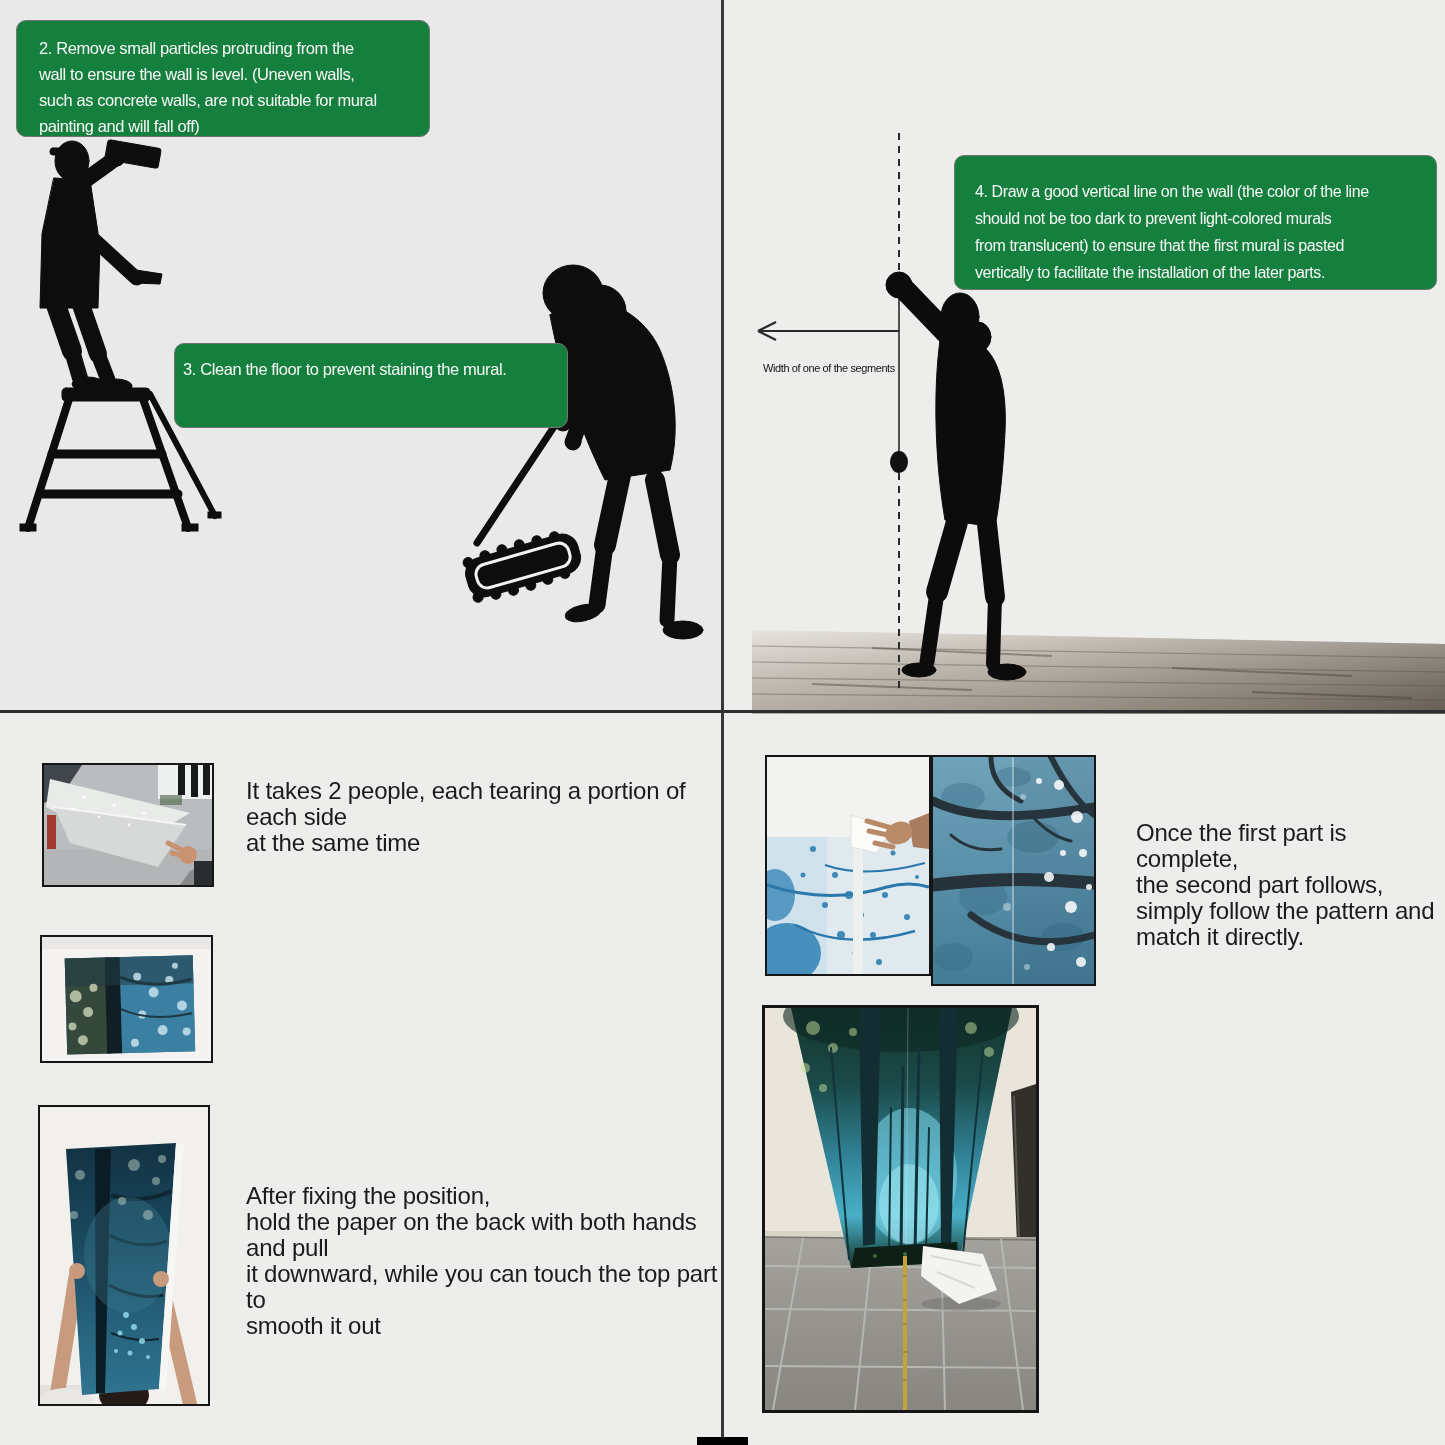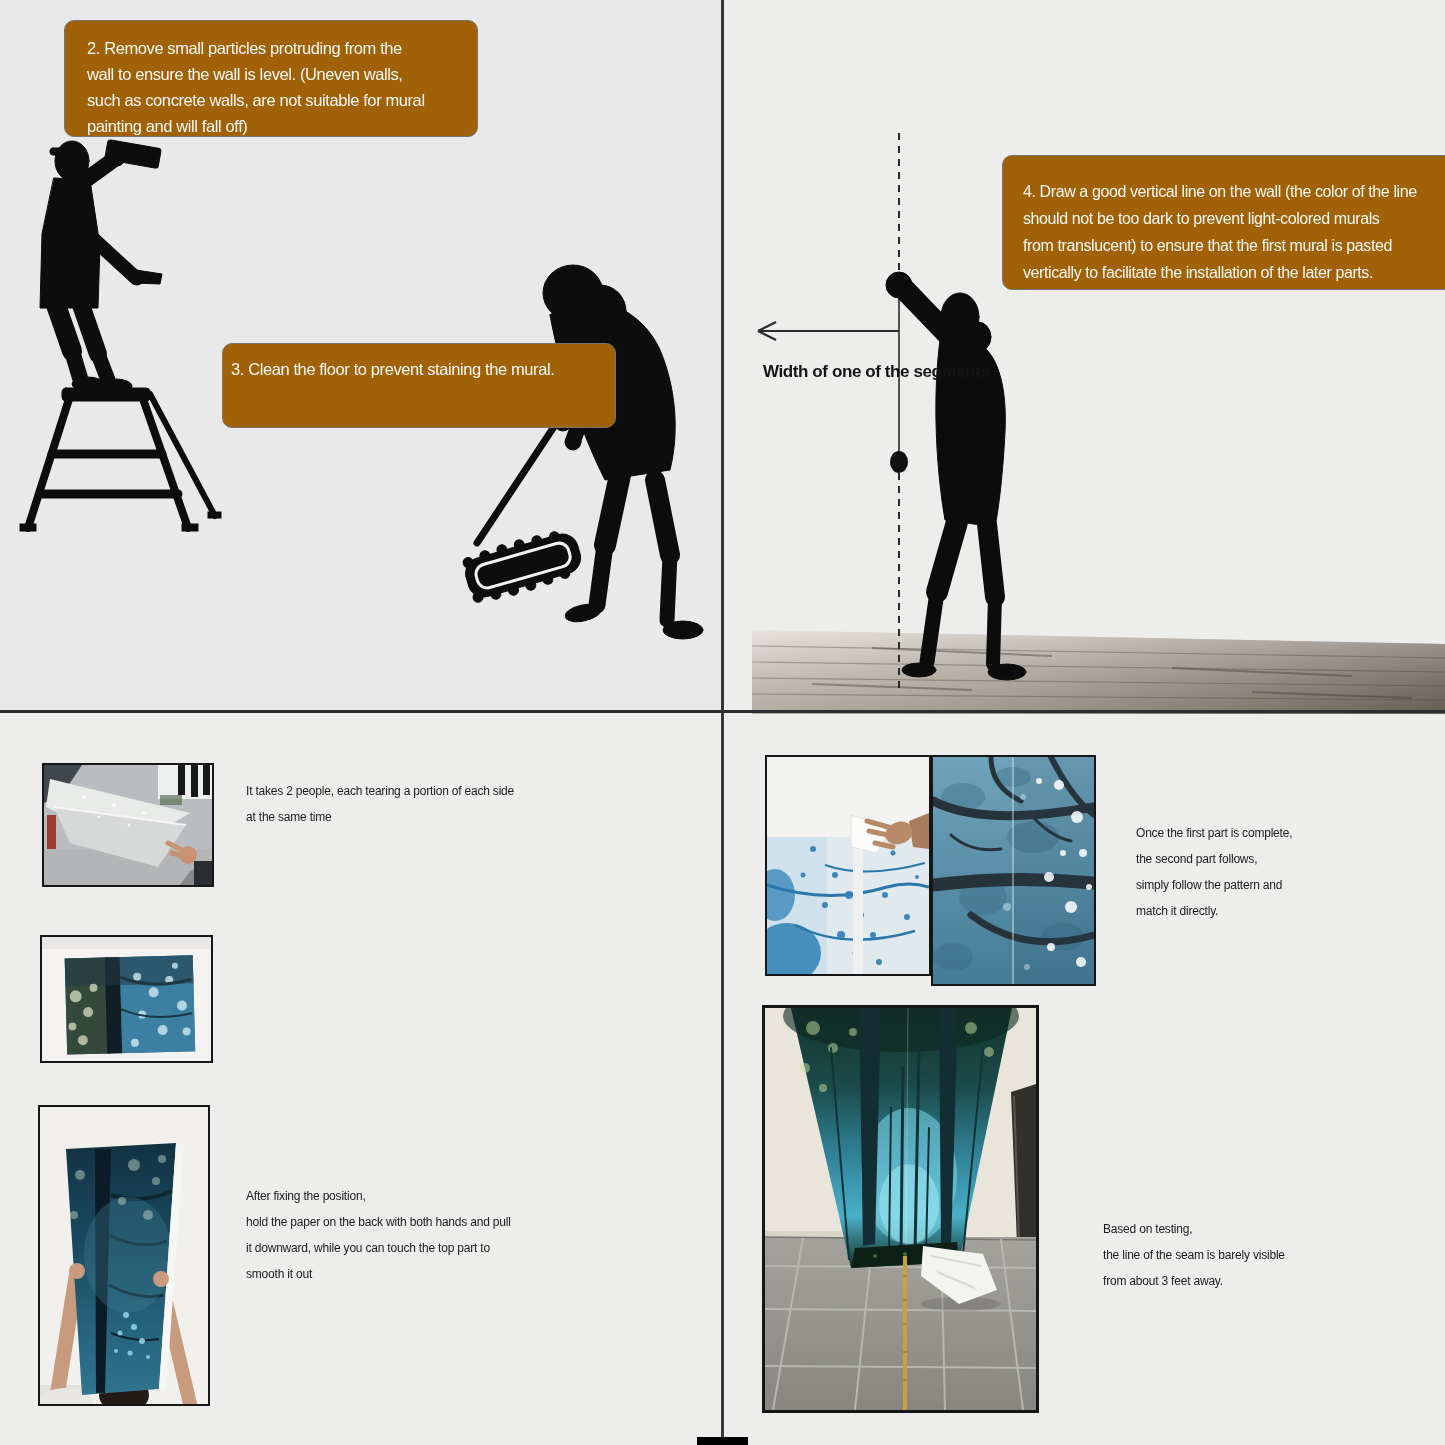--- a/index.html
+++ b/index.html
@@ -1,30 +1,30 @@
 <!DOCTYPE html>
 <html><head>
 <meta charset="utf-8">
 <style>
   html,body{margin:0;padding:0;background:#d9d9d9;}
   #stage{position:relative;width:1445px;height:1445px;overflow:hidden;
          font-family:"Liberation Sans",sans-serif;background:#ececec;}
   .abs{position:absolute;}
   .quad{position:absolute;}
   .divider{position:absolute;background:#383838;z-index:40;}
-  .graybox{position:absolute;background:#a16207;border:1px solid #747474;
+  .graybox{position:absolute;background:#15803d;border:1px solid #747474;
            border-radius:10px;color:#f7f7f7;z-index:10;
-           letter-spacing:-0.4px;white-space:pre-line;box-sizing:border-box;margin-left:48px;}
-  .step-note{position:absolute;color:#1b1b1b;font-size:12px;line-height:26px;
+           letter-spacing:-0.4px;white-space:pre-line;box-sizing:border-box;}
+  .step-note{position:absolute;color:#1b1b1b;font-size:24px;line-height:26px;
              letter-spacing:-0.2px;white-space:pre-line;z-index:10;}
   .photo{position:absolute;border:2px solid #161616;box-sizing:border-box;
          background:#fff;z-index:10;overflow:hidden;}
   .photo svg{display:block;}
   .sil{position:absolute;z-index:8;}
-  #width-label{position:absolute;color:#141414;font-size:17px;font-weight:700;
+  #width-label{position:absolute;color:#141414;font-size:11px;font-weight:400;
                letter-spacing:-0.4px;white-space:nowrap;z-index:12;}
 </style>
 </head>
 <body>
 
 <div id="stage">
 
   <div class="quad" style="left:0;top:0;width:722px;height:711px;background:#e8e9e8;"></div>
   <div class="quad" style="left:722px;top:0;width:723px;height:711px;background:#ededec;"></div>
   <div class="quad" style="left:0;top:711px;width:722px;height:734px;background:#ededec;"></div>
@@ -450,17 +450,14 @@
       <rect x="138" y="248" width="4" height="154" fill="#c7a23b"></rect>
       <g stroke="#8a6f21" stroke-width="1">
         <line x1="138" y1="268" x2="142" y2="268"></line>
           <line x1="138" y1="292" x2="142" y2="292"></line>
         <line x1="138" y1="316" x2="142" y2="316"></line>
           <line x1="138" y1="344" x2="142" y2="344"></line>
         <line x1="138" y1="372" x2="142" y2="372"></line>
       </g>
     </svg>
   </div>
-  <div class="step-note" style="left:1103px;top:1216px;width:330px;">Based on testing,
-the line of the seam is barely visible
-from about 3 feet away.</div>
 
 </div>
 
 </body></html>

